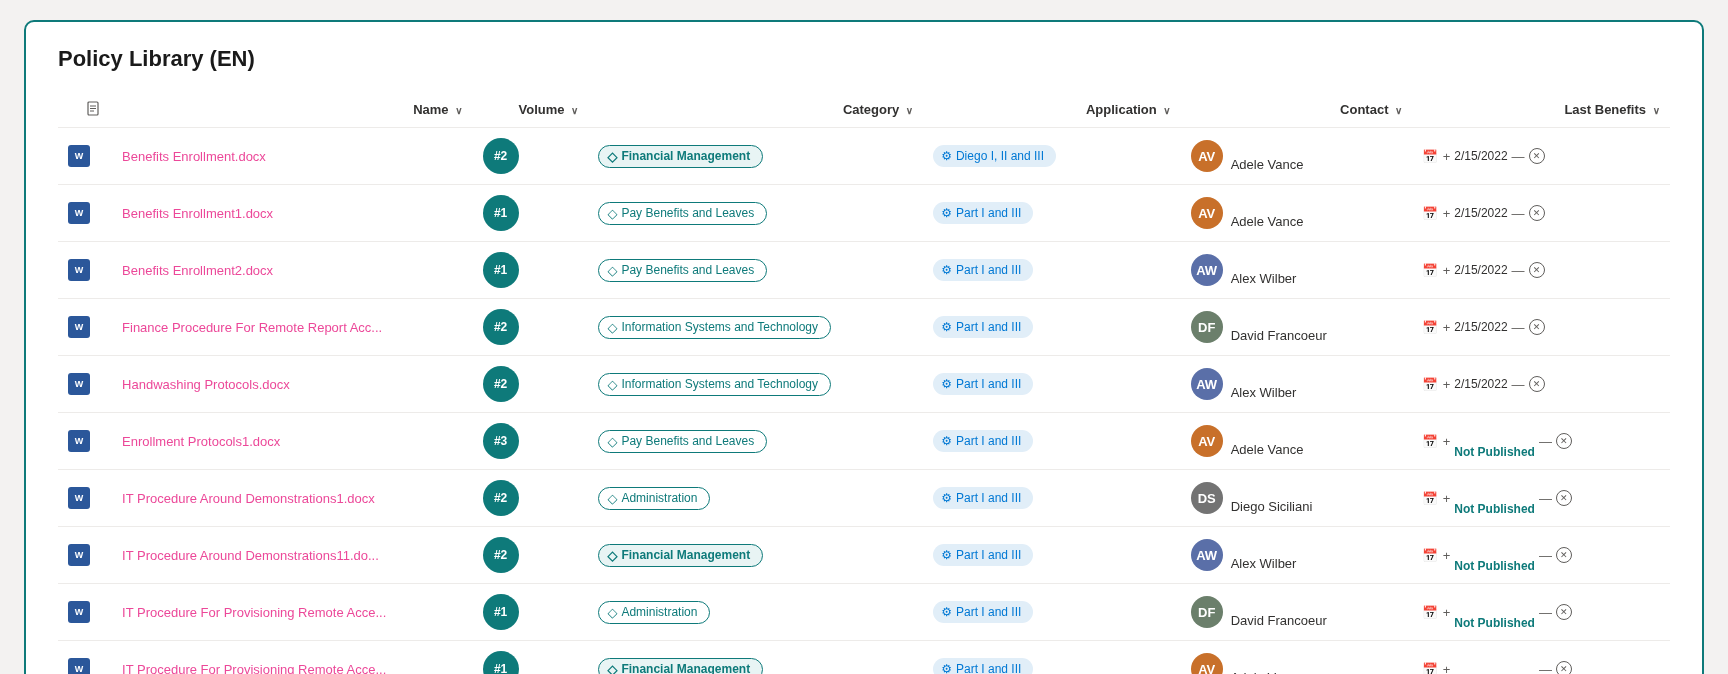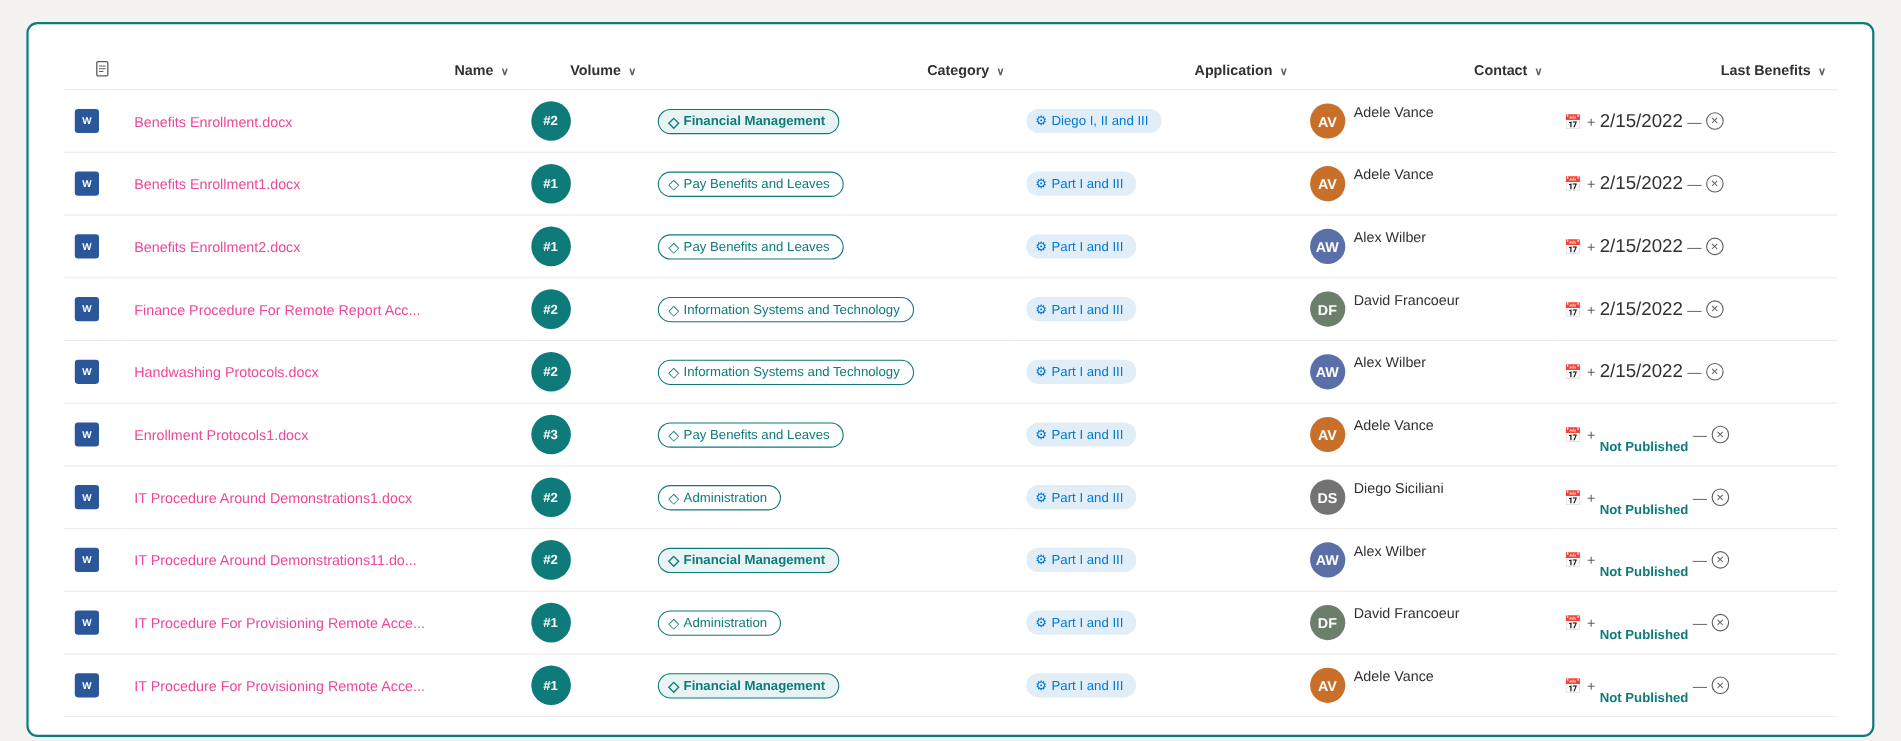--- a/index.html
+++ b/index.html
@@ -119,21 +119,21 @@
       font-size: 12px;
       color: #0078d4;
       white-space: nowrap;
       gap: 4px;
     }
     .app-tag .app-icon {
       font-size: 12px;
     }
     .contact-cell {
       display: flex;
-      align-items: flex-start;
+      align-items: flex-end;
       gap: 8px;
     }
     .avatar-img {
       width: 32px;
       height: 32px;
       border-radius: 50%;
       display: flex;
       align-items: center;
       justify-content: center;
       font-size: 13px;
@@ -143,21 +143,21 @@
     }
     .published-cell {
       display: flex;
       align-items: center;
       gap: 4px;
       font-size: 12px;
       color: #323130;
     }
     .published-cell .date-text {
       color: #323130;
-      font-size: 17px;
+      font-size: 12px;
     }
     .published-cell .not-published {
       color: #0e7a7a;
       font-weight: 600;
       font-size: 12px;
       margin-top: 22px;
     }
     .pub-icon {
       color: #605e5c;
       font-size: 13px;
@@ -184,20 +184,21 @@
     }
     .name-cell {
       font-size: 13px;
       color: #ec4899;
     }
   </style>
 </head>
 <body>
 
 <div class="container">
+  <div class="page-title">Policy Library (EN)</div>
   <div class="table-wrapper">
     <table>
       <thead>
         <tr>
           <th>
             <svg width="16" height="16" viewBox="0 0 16 16" fill="none" xmlns="http://www.w3.org/2000/svg">
               <rect x="2" y="2" width="10" height="13" rx="1" stroke="#605e5c" stroke-width="1.2" fill="none"></rect>
               <line x1="4" y1="6" x2="10" y2="6" stroke="#605e5c" stroke-width="1"></line>
               <line x1="4" y1="8.5" x2="10" y2="8.5" stroke="#605e5c" stroke-width="1"></line>
               <line x1="4" y1="11" x2="8" y2="11" stroke="#605e5c" stroke-width="1"></line>

